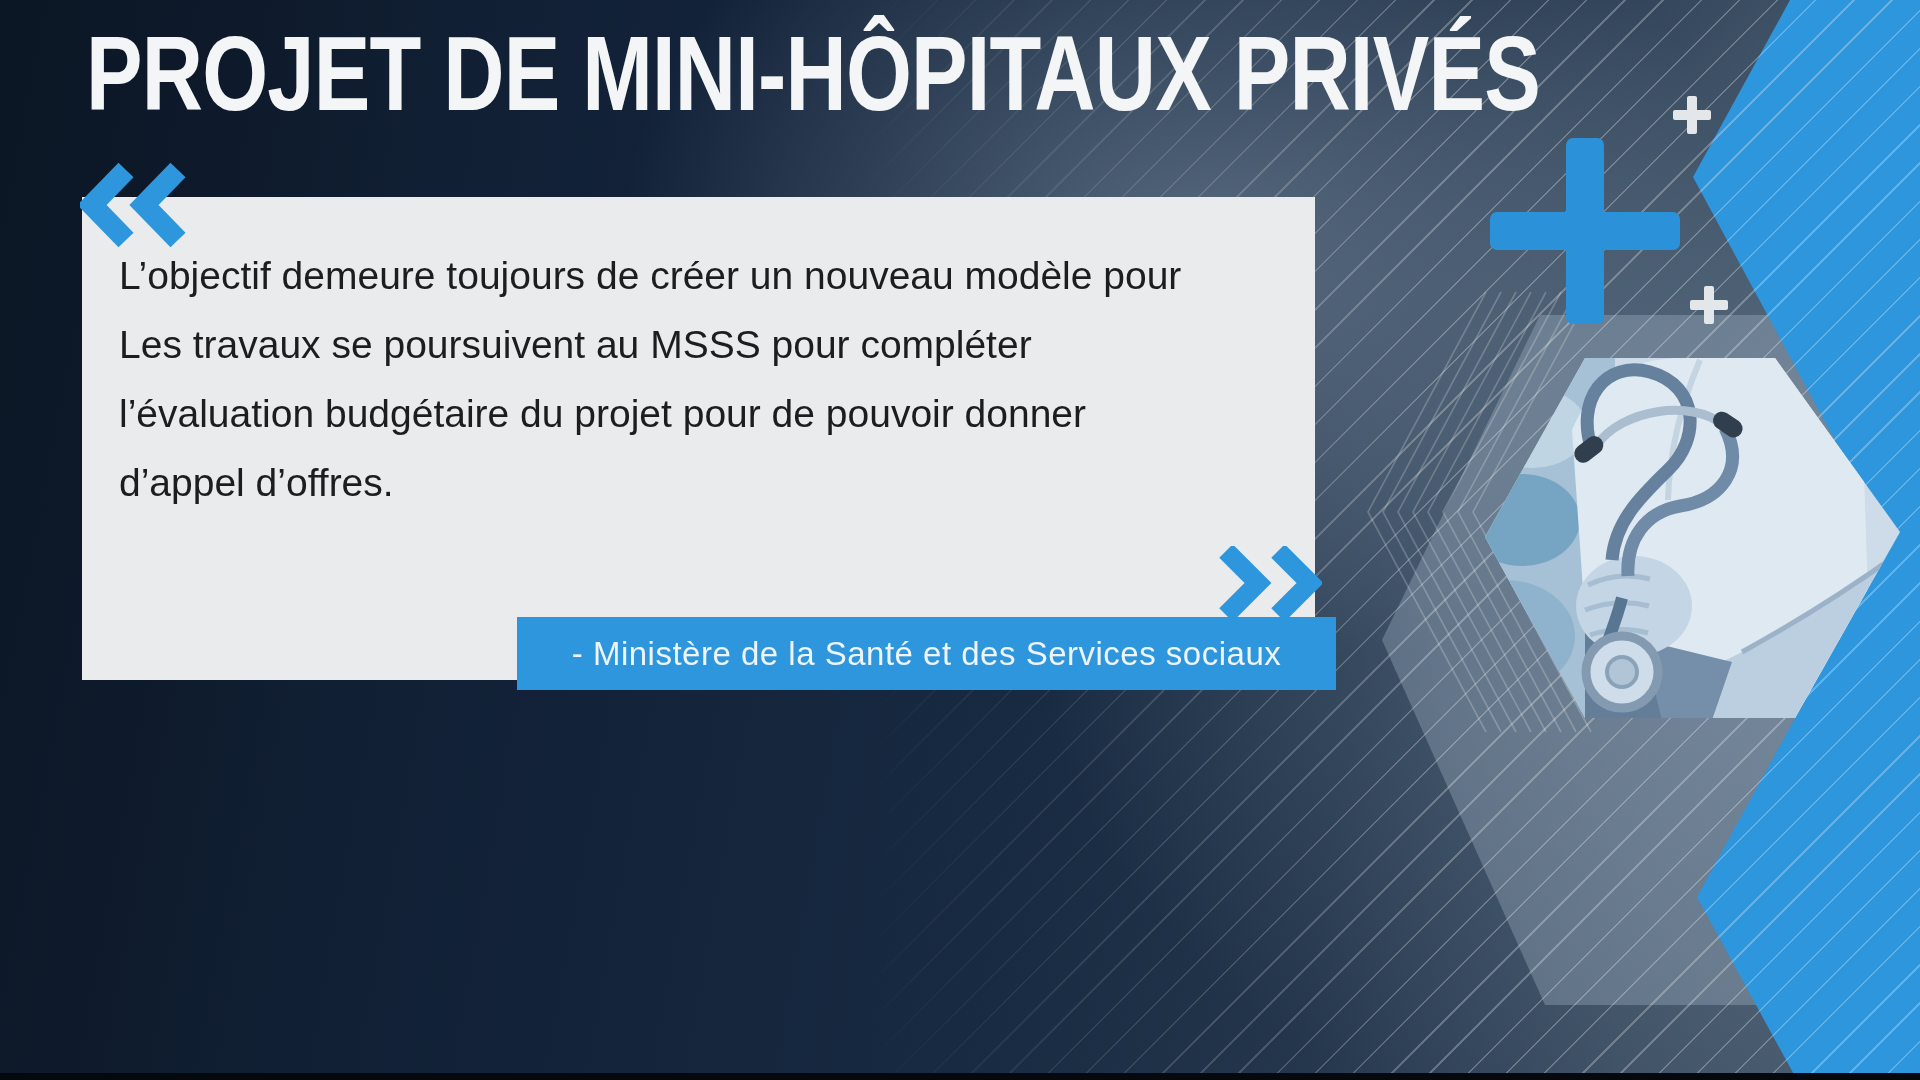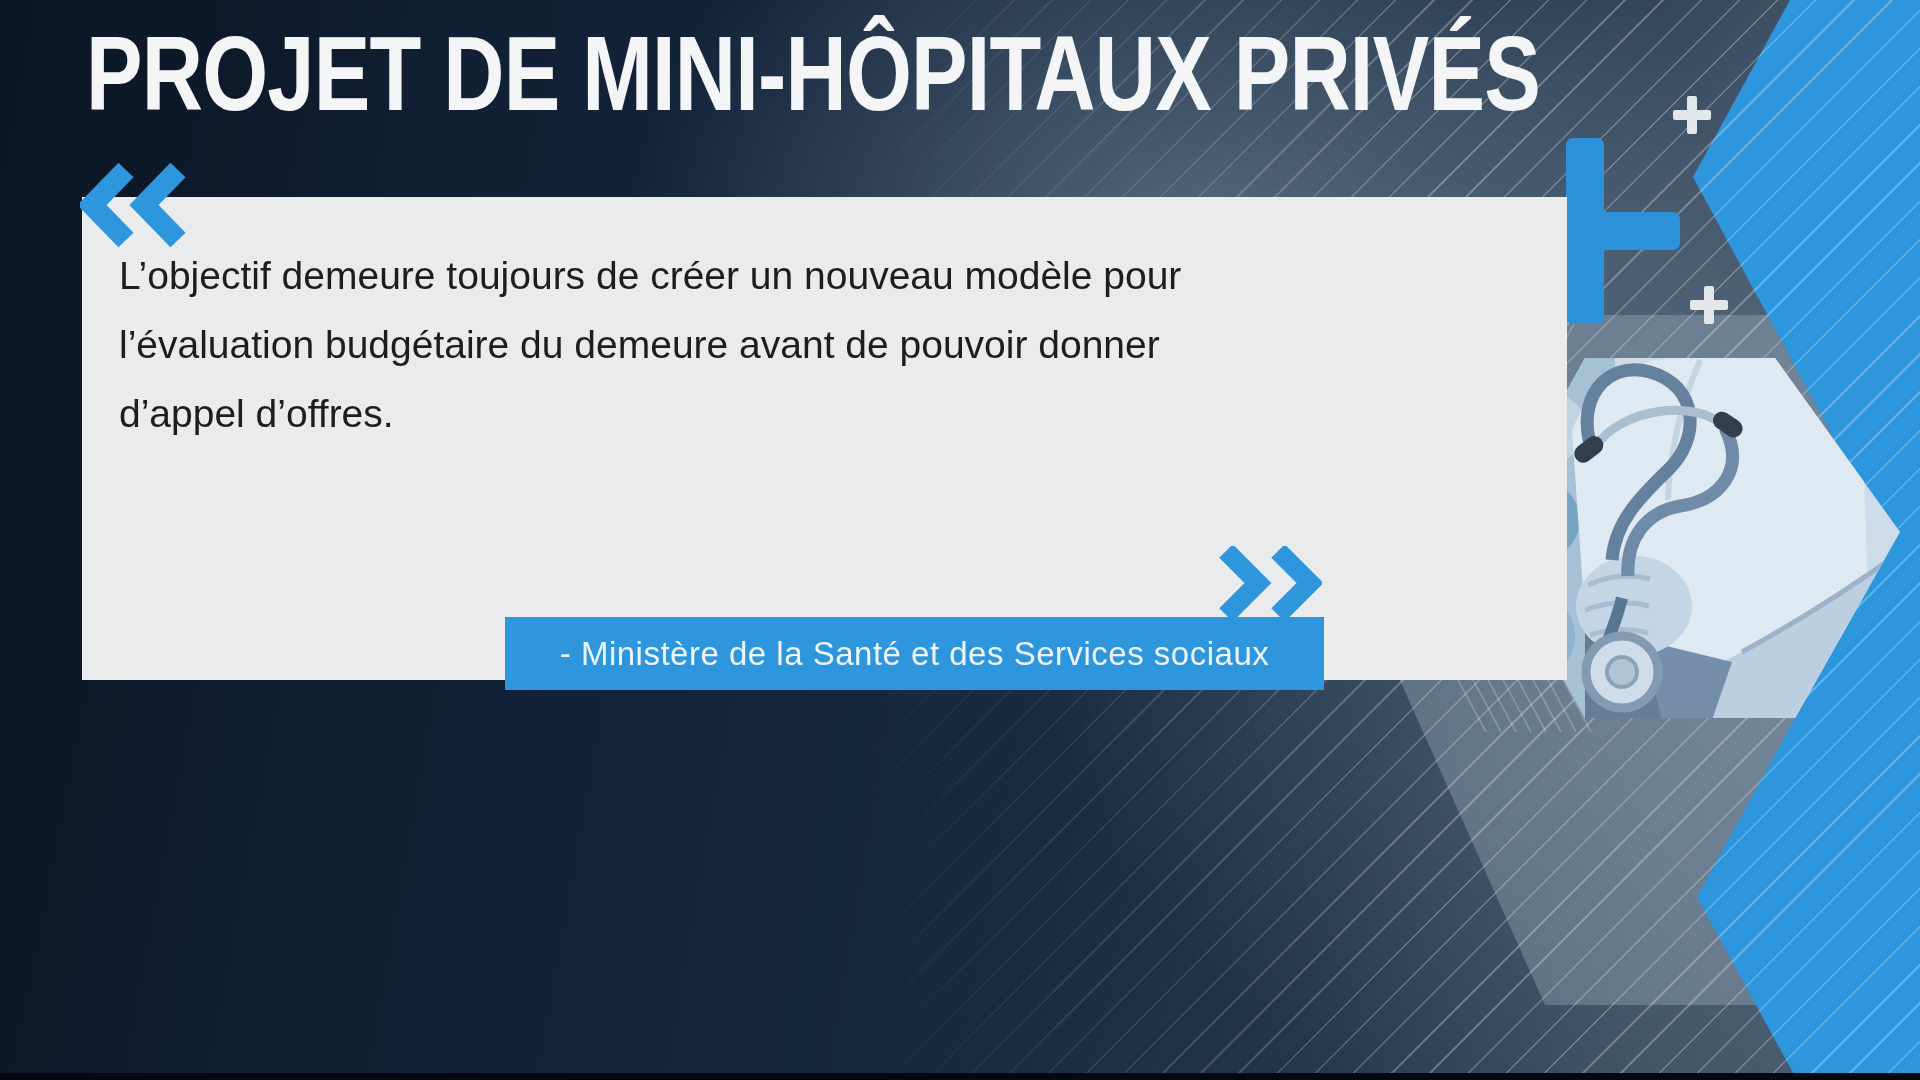--- a/index.html
+++ b/index.html
@@ -25,26 +25,26 @@
   .plus-small{width:38px;height:38px;}
   .plus-small .h{left:0;top:14px;width:38px;height:10px;background:#e3e7ea;border-radius:2px;}
   .plus-small .v{left:14px;top:0;width:10px;height:38px;background:#e3e7ea;border-radius:2px;}
   .ps1{left:1673px;top:96px;}
   .ps2{left:1690px;top:286px;}
   
   .title{position:absolute;left:86px;top:14px;margin:0;white-space:nowrap;
       font-weight:700;font-size:106px;line-height:118px;letter-spacing:-1px;
       color:#f3f5f6;transform:scale(0.8,1);transform-origin:0 0;}
   
-  .quote-box{position:absolute;left:82px;top:197px;width:1485px;height:483px;background:#e9ebec;}
+  .quote-box{position:absolute;left:82px;top:197px;width:1233px;height:483px;background:#e9ebec;}
   .quote-text{position:absolute;left:37px;top:44px;width:1180px;
       font-size:39px;line-height:69px;color:#1d1d1d;}
   .qline{white-space:nowrap;}
   .gq{position:absolute;}
-  .attribution{position:absolute;left:505px;top:617px;width:819px;height:73px;background:#2e96dd;
+  .attribution{position:absolute;left:517px;top:617px;width:819px;height:73px;background:#2e96dd;
       display:flex;align-items:center;justify-content:center;}
   .attribution span{color:#eef4f8;font-size:33px;letter-spacing:.5px;white-space:nowrap;}
   .bottom-strip{position:absolute;left:0;bottom:0;width:1920px;height:7px;background:#05080c;}
 </style>
 </head>
 <body>
 
 <div class="stage">
 
   <div class="bg"></div>
@@ -122,21 +122,22 @@
   <div class="plus plus-small ps2">
     <span class="h"></span>
     <span class="v"></span>
   </div>
 
   <h1 class="title">PROJET DE MINI-HÔPITAUX PRIVÉS</h1>
 
   <div class="quote-box">
     <div class="quote-text">
       <div class="qline">L’objectif demeure toujours de créer un nouveau modèle pour</div>
-      <div class="qline">l’évaluation budgétaire du demeure avant de pouvoir donner</div>
+      <div class="qline">Les travaux se poursuivent au MSSS pour compléter</div>
+      <div class="qline">l’évaluation budgétaire du projet pour de pouvoir donner</div>
       <div class="qline">d’appel d’offres.</div>
     </div>
   </div>
 
   <svg class="gq" style="left:80px;top:162px;" width="110" height="86" viewBox="0 0 110 86">
     <g stroke="#2e96dd" stroke-width="21" fill="none">
       <polyline points="46,8 12,43 46,78"></polyline>
       <polyline points="98,8 64,43 98,78"></polyline>
     </g>
   </svg>

